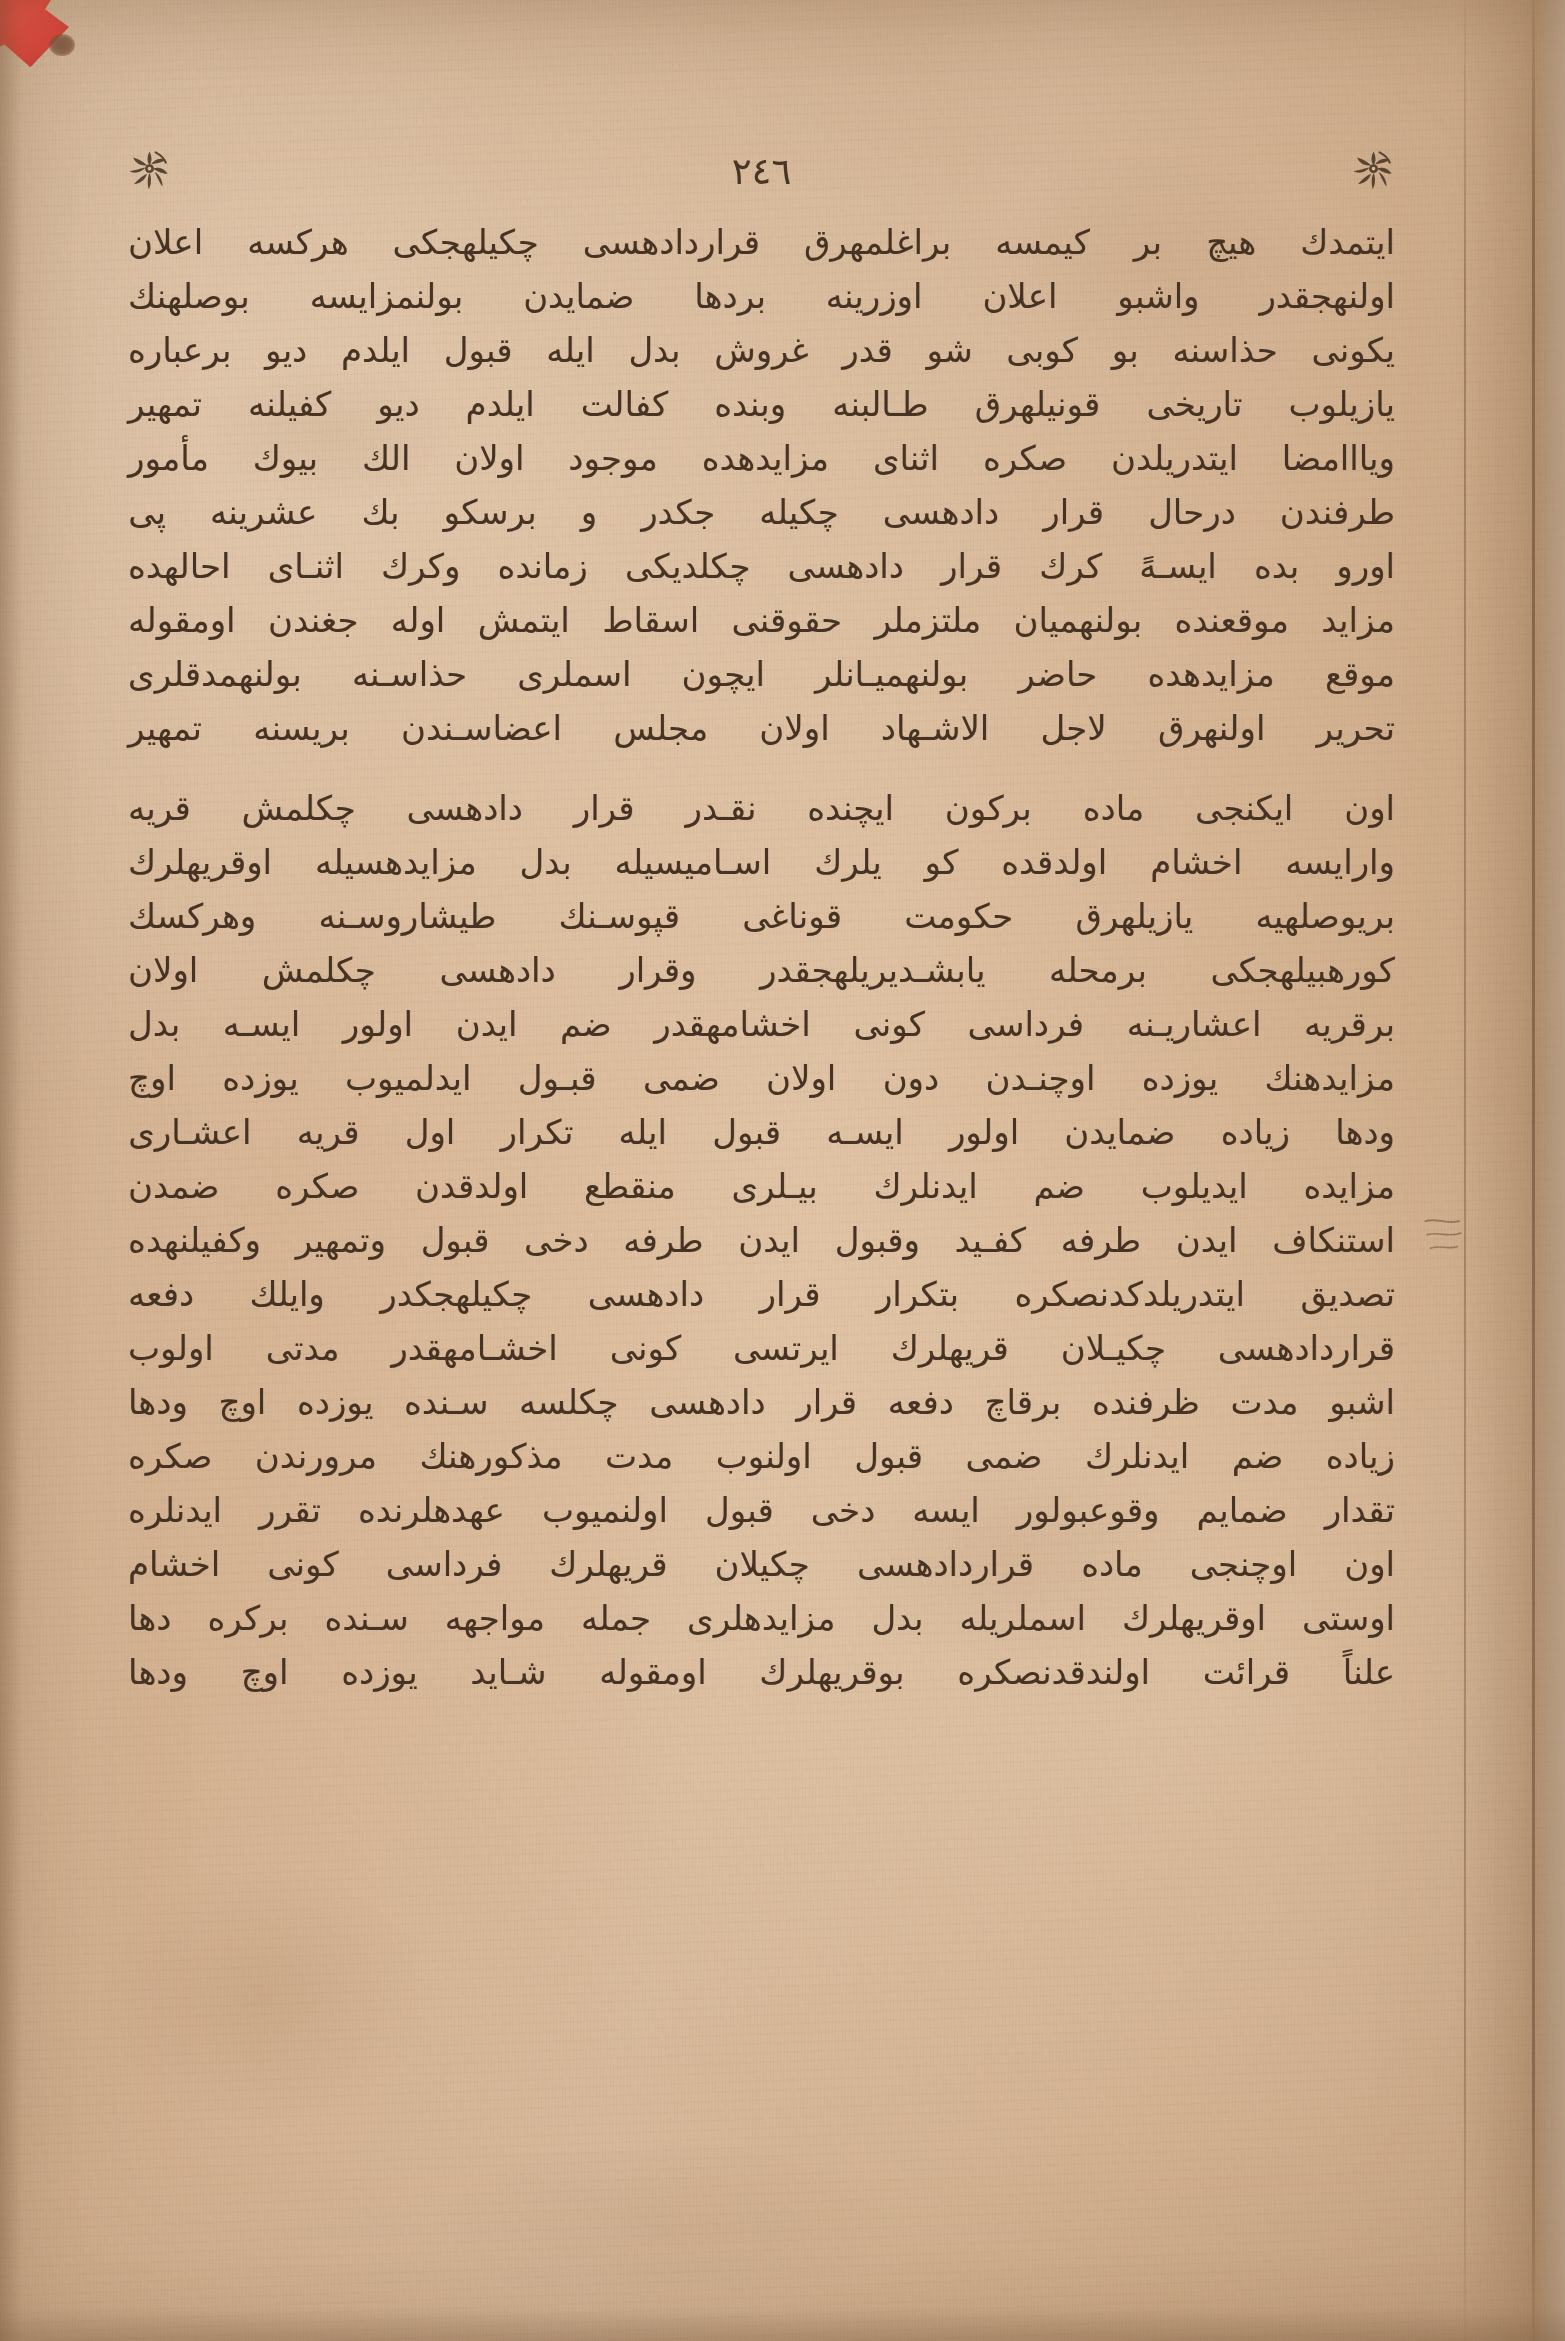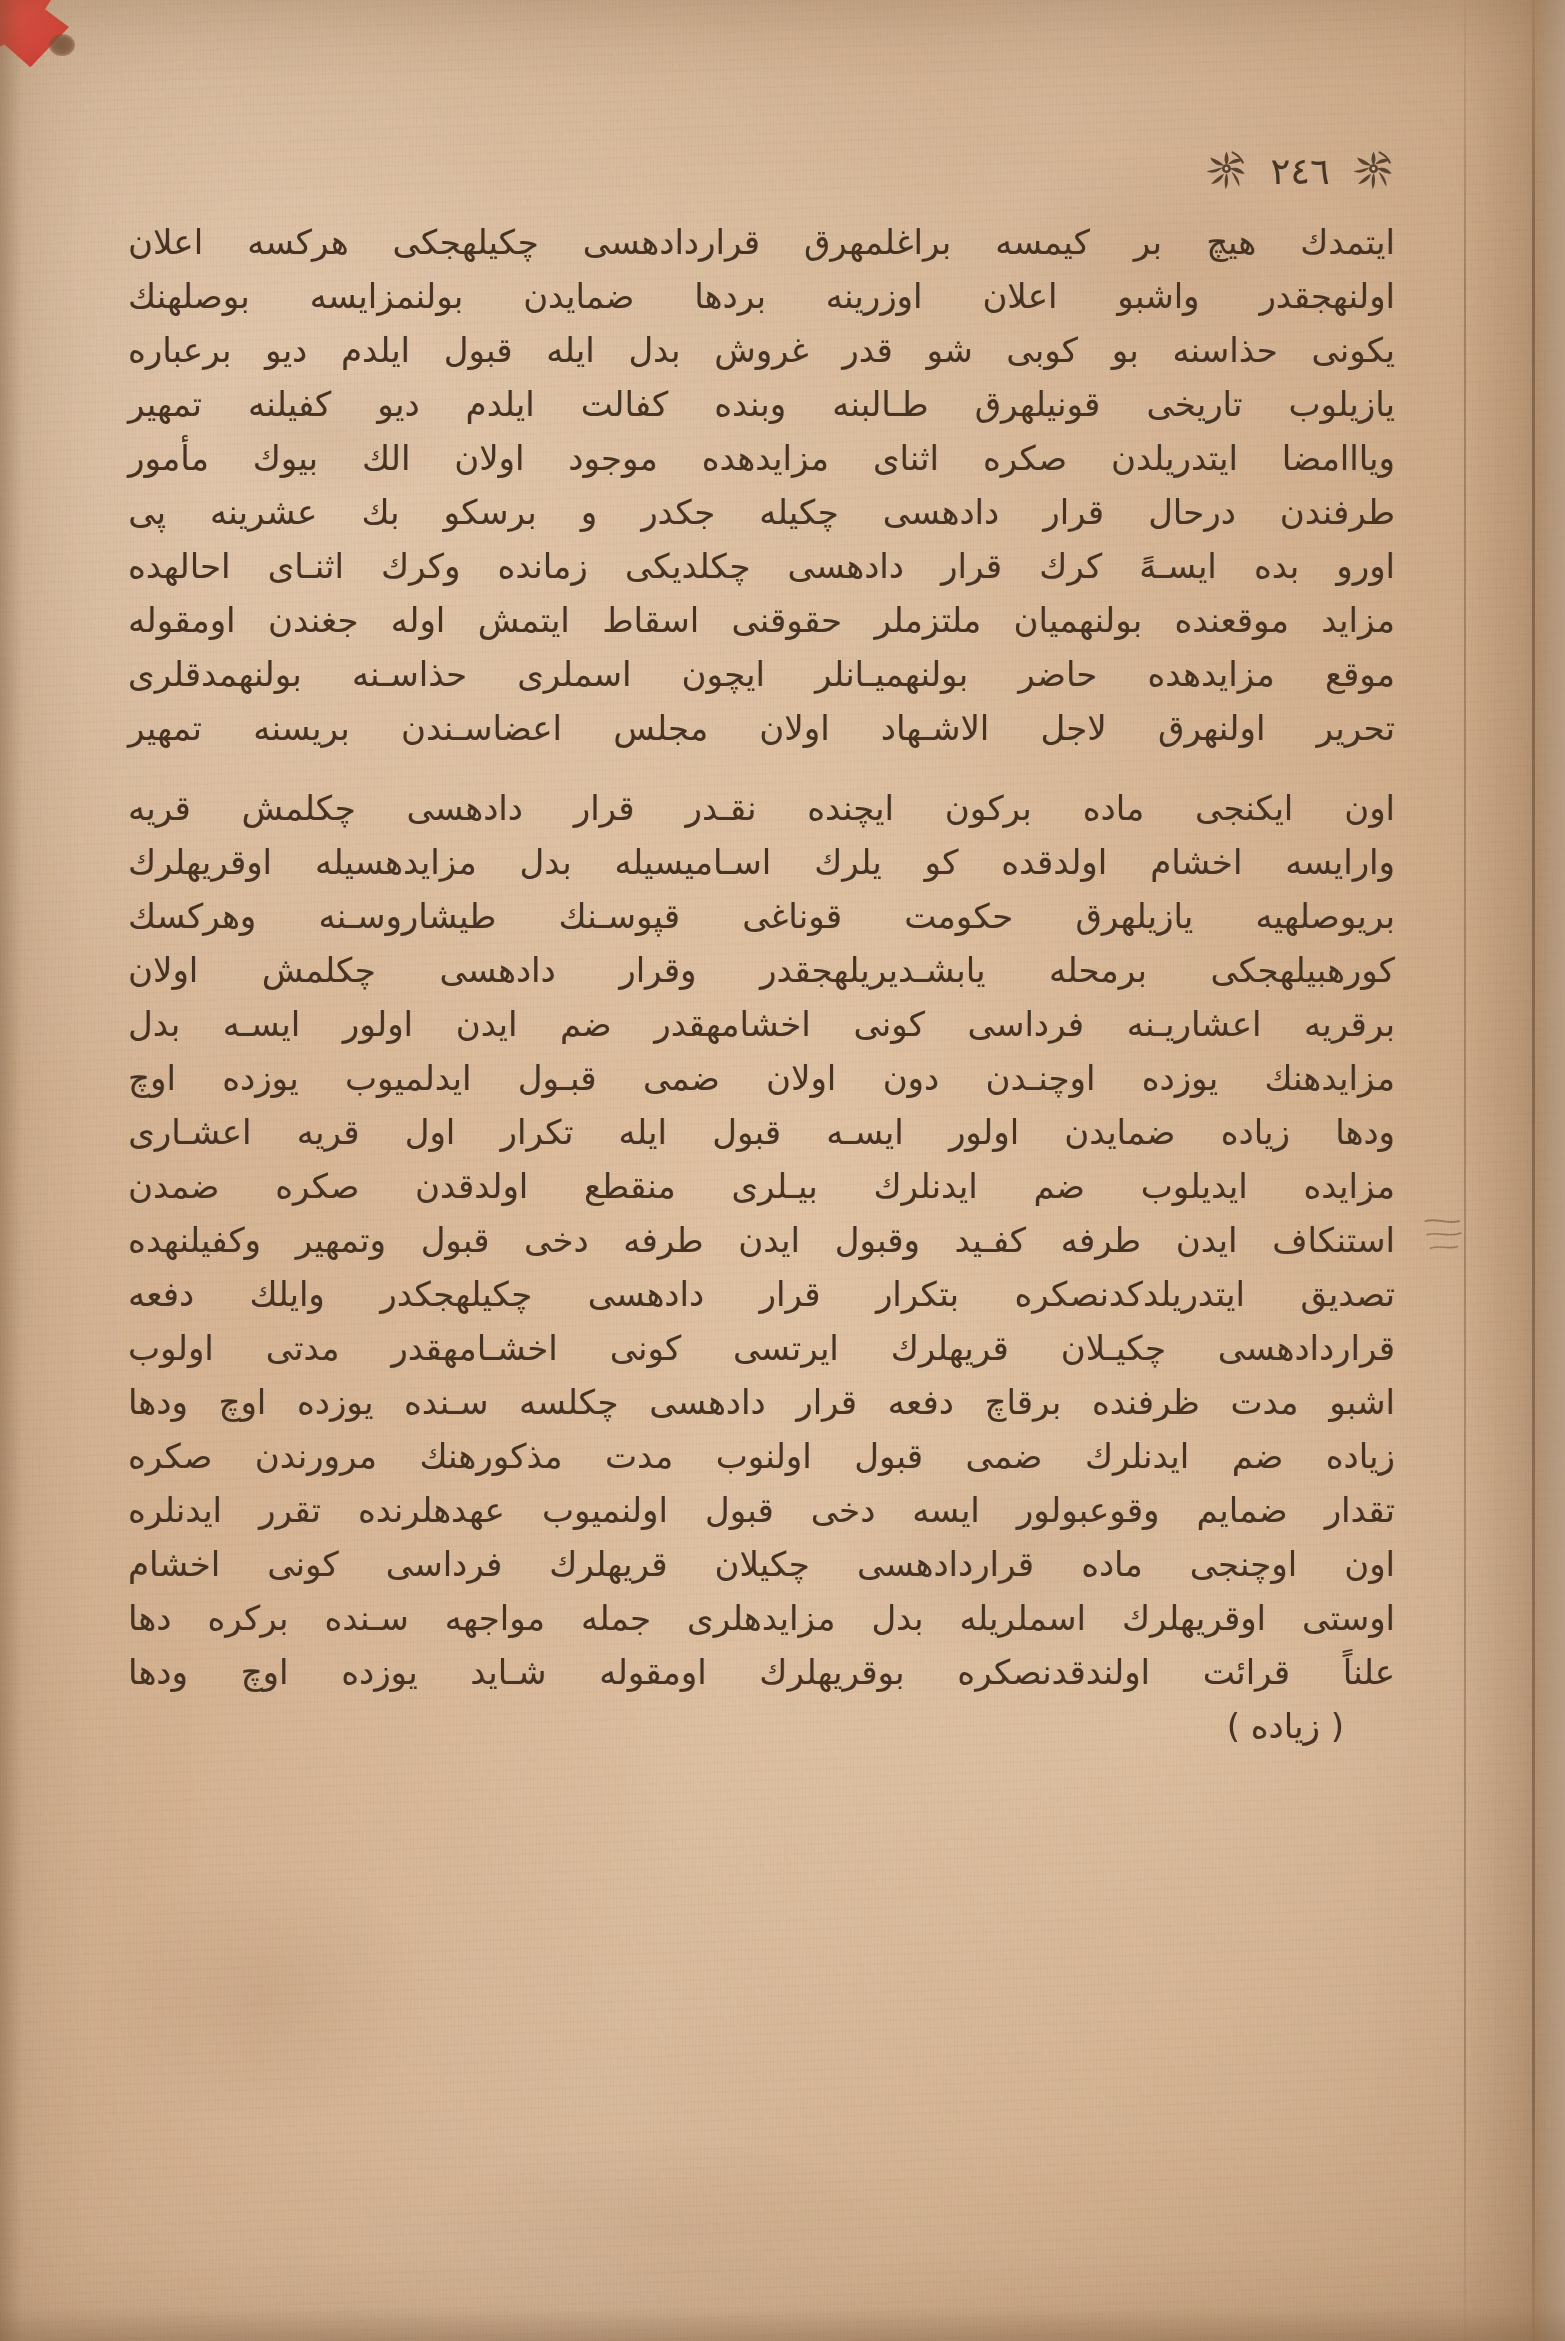--- a/index.html
+++ b/index.html
@@ -136,21 +136,21 @@
     top: 128px;
     width: 1267px;
     direction: rtl;
     text-align: justify;
     color: #453222;
   }
 
   #header {
     display: flex;
     align-items: center;
-    justify-content: flex-start;
+    justify-content: space-between;
     gap: 22px;
     height: 82px;
     margin-bottom: 5.1px;
     direction: rtl;
   }
   .ornament {
     width: 43px;
     height: 43px;
     position: relative;
     flex: none;
@@ -595,19 +595,18 @@
           <span class="w">اولندقدنصكره</span>
           <span class="w">بوقريهلرك</span>
           <span class="w">اومقوله</span>
           <span class="w">شـايد</span>
           <span class="w">يوزده</span>
           <span class="w">اوچ</span>
           <span class="w">ودها</span>
         </div>
     </div>
 
-    <div class="line tail">( زياده )</div>
 
   </div>
 
   <div id="vignette"></div>
 </div>
 
 
 </body></html>

